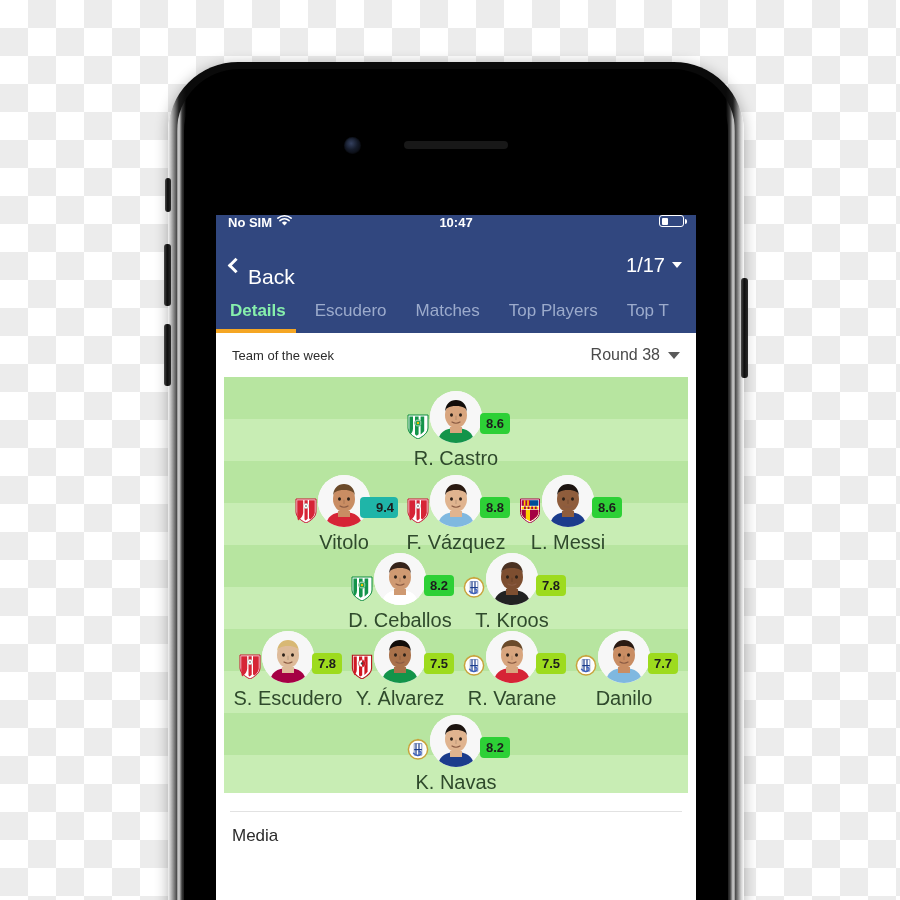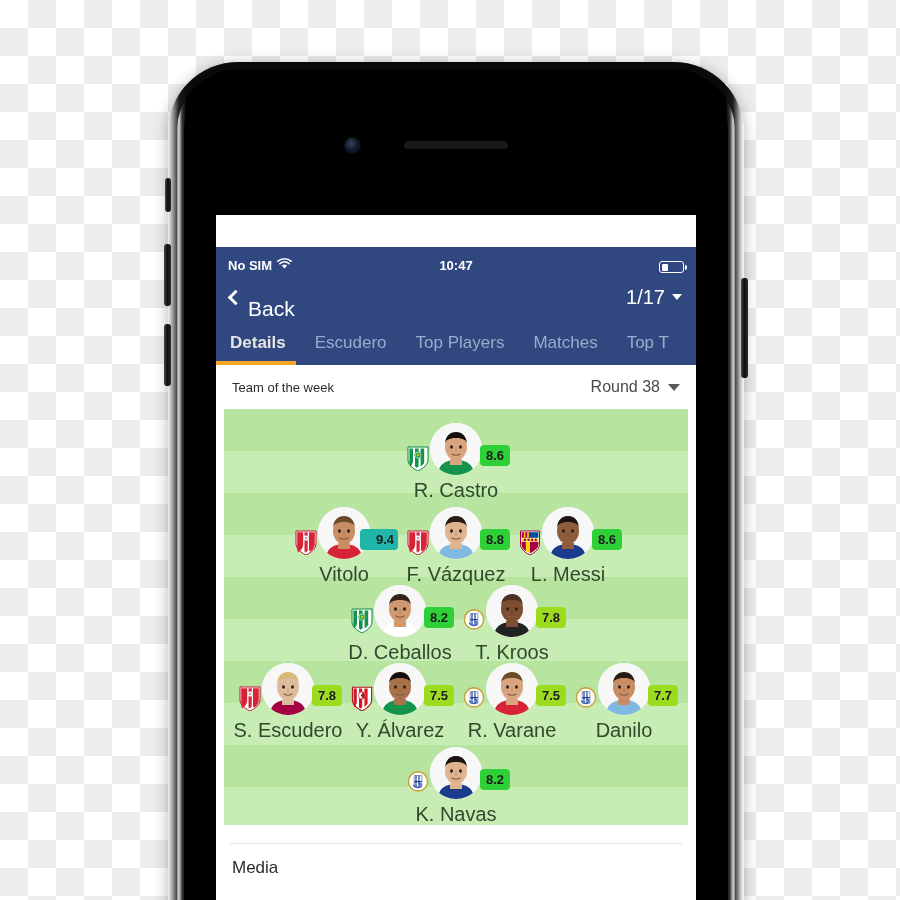--- a/index.html
+++ b/index.html
@@ -81,26 +81,25 @@
     position: absolute;
     left: 32px; right: 32px; top: 140px; bottom: 0;
     background: #ffffff;
     overflow: hidden;
   }
 
   
   .statusbar {
     height: 26px;
     background: #31477f;
-    display: flex; align-items: flex-end;
+    display: flex; align-items: flex-start;
     padding: 0 12px;
     color: #fff;
     font-size: 13px; font-weight: bold;
     position: relative;
-    margin-top: 32px;
   }
   .sb-left { display: flex; align-items: center; gap: 5px; }
   .sb-time {
     position: absolute; left: 0; right: 0; text-align: center;
     font-size: 13px; font-weight: bold; pointer-events: none;
   }
   .sb-right { margin-left: auto; display: flex; align-items: center; }
   .wifi-icon { display: block; }
   .battery {
     width: 25px; height: 12px;
@@ -146,21 +145,21 @@
   .tab {
     display: flex; align-items: center;
     padding: 0 15px 0 0;
     margin-right: 14px;
     font-size: 17px;
     color: #9cabcc;
     white-space: nowrap;
     cursor: pointer;
     position: relative;
   }
-  .tab.active { color: #e5e5e5; font-weight: bold; padding-right: 10px; margin-right: 19px; }
+  .tab.active { color: #86efac; font-weight: bold; padding-right: 10px; margin-right: 19px; }
   .tab.active::after {
     content: ""; position: absolute;
     left: -14px; right: 0; bottom: 0; height: 4px;
     background: #f5a623;
   }
 
   
   .section-head {
     height: 44px;
     display: flex; align-items: center; justify-content: space-between;
@@ -290,24 +289,24 @@
       </div>
 
       <div class="tabbar" id="tabbar">
           <div class="tab active">
             <span>Details</span>
           </div>
           <div class="tab">
             <span>Escudero</span>
           </div>
           <div class="tab">
+            <span>Matches</span>
+          </div>
+          <div class="tab">
             <span>Top Players</span>
-          </div>
-          <div class="tab">
-            <span>Matches</span>
           </div>
           <div class="tab">
             <span>Top T</span>
           </div>
         </div>
 
       <div class="section-head">
         <div class="section-title">Team of the week</div>
         <div class="round-select">
           <span>Round 38</span>

